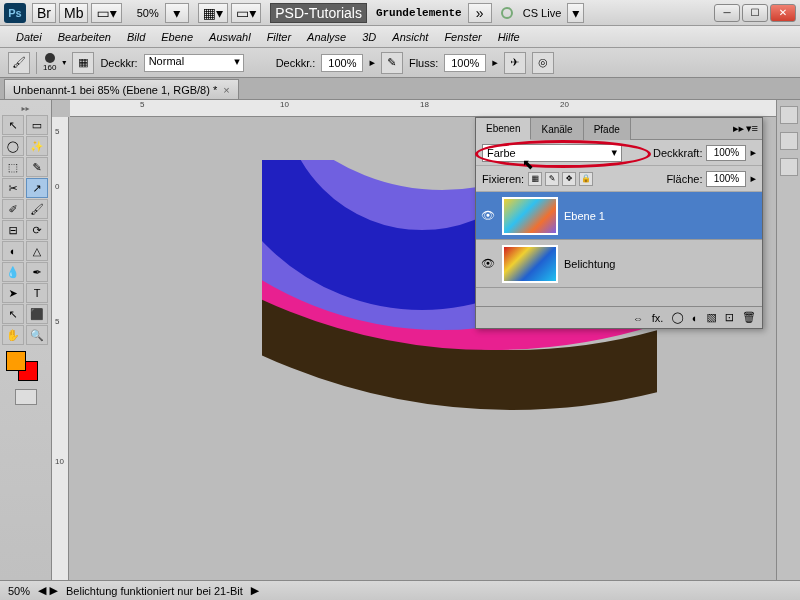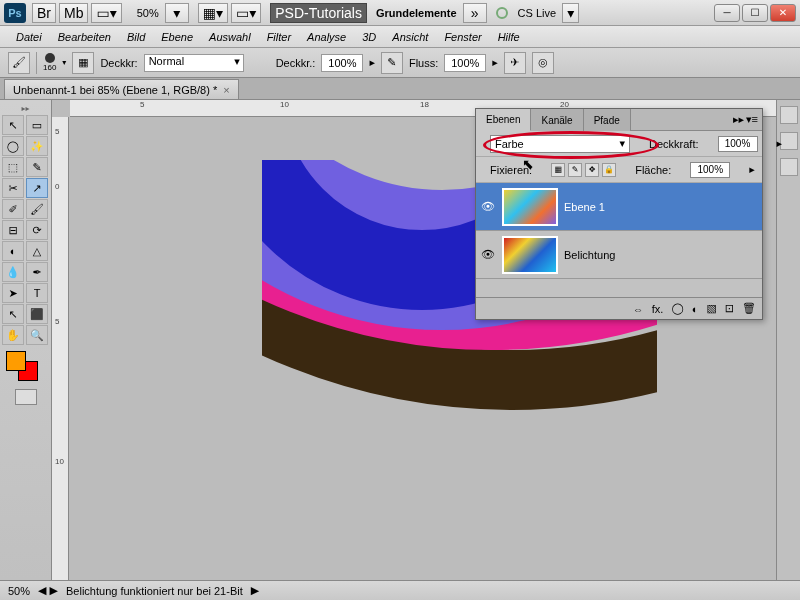--- a/index.html
+++ b/index.html
@@ -3,21 +3,21 @@
 <meta charset="utf-8">
 <style>
 * { box-sizing: border-box; margin: 0; padding: 0; font-family: Tahoma, Arial, sans-serif; font-size: 11px; }
 body { background: #b8b8b8; width: 800px; height: 600px; overflow: hidden; position: relative; }
 
 .titlebar { height: 26px; background: linear-gradient(#e8e8e8, #d0d0d0); display: flex; align-items: center; padding: 0 4px; border-bottom: 1px solid #999; }
 .ps-icon { width: 22px; height: 20px; background: #0a3a5c; color: #7fc4e8; font-weight: bold; display: flex; align-items: center; justify-content: center; border-radius: 3px; margin-right: 6px; font-size: 11px; }
 .tb-btn { height: 20px; min-width: 24px; background: linear-gradient(#f5f5f5, #ddd); border: 1px solid #999; margin-right: 3px; display: flex; align-items: center; justify-content: center; padding: 0 4px; font-size: 14px; }
 .tb-sep { width: 6px; }
 .tb-text { padding: 0 6px; font-size: 11px; }
-.tb-text.bold { font-weight: bold; }
+.tb-text.bold { font-weight: bold; font-family: Liberation Mono, monospace; }
 .win-controls { margin-left: auto; display: flex; gap: 2px; }
 .win-btn { width: 26px; height: 18px; background: linear-gradient(#f0f0f0, #d0d0d0); border: 1px solid #888; border-radius: 3px; display: flex; align-items: center; justify-content: center; font-size: 10px; }
 .win-close { background: linear-gradient(#f08070, #d04030); color: white; }
 
 .menubar { height: 22px; background: linear-gradient(#e8e8e8, #d8d8d8); display: flex; align-items: center; padding: 0 8px; border-bottom: 1px solid #999; font-style: italic; }
 .menu-item { padding: 0 8px; cursor: default; }
 
 .optbar { height: 30px; background: linear-gradient(#d8d8d8, #c8c8c8); display: flex; align-items: center; padding: 0 8px; border-bottom: 1px solid #888; gap: 6px; }
 .opt-icon { width: 22px; height: 22px; background: #ddd; border: 1px solid #999; display: flex; align-items: center; justify-content: center; }
 .opt-label { font-size: 11px; }
@@ -42,26 +42,26 @@
 .canvas-area { flex: 1; background: #bcbcbc; position: relative; overflow: hidden; }
 .ruler-h { position: absolute; top: 0; left: 18px; right: 0; height: 17px; background: #e8e8e8; border-bottom: 1px solid #888; font-size: 8px; }
 .ruler-v { position: absolute; top: 17px; left: 0; width: 17px; bottom: 0; background: #e8e8e8; border-right: 1px solid #888; }
 .ruler-tick { position: absolute; font-size: 8px; color: #444; }
 .canvas-img { position: absolute; left: 210px; top: 60px; width: 395px; height: 330px; overflow: hidden; }
 .stripe { position: absolute; border-radius: 50%; border-style: solid; }
 
 .right-dock { width: 24px; background: #c0c0c0; border-left: 1px solid #888; display: flex; flex-direction: column; align-items: center; padding-top: 6px; gap: 8px; }
 .dock-icon { width: 18px; height: 18px; background: #d8d8d8; border: 1px solid #999; }
 
-.layers-panel { position: absolute; left: 475px; top: 108px; width: 288px; background: #cacaca; border: 1px solid #666; box-shadow: 2px 2px 6px rgba(0,0,0,0.3); z-index: 50; }
+.layers-panel { position: absolute; left: 475px; top: 117px; width: 288px; background: #cacaca; border: 1px solid #666; box-shadow: 2px 2px 6px rgba(0,0,0,0.3); z-index: 50; }
 .panel-tabs { height: 22px; background: #b8b8b8; display: flex; border-bottom: 1px solid #888; position: relative; }
 .panel-tab { padding: 0 10px; height: 22px; display: flex; align-items: center; background: #b0b0b0; border-right: 1px solid #888; font-size: 10px; }
 .panel-tab.active { background: #cacaca; border-bottom: 1px solid #cacaca; margin-bottom: -1px; }
 .panel-menu { position: absolute; right: 4px; top: 4px; display: flex; gap: 2px; }
-.panel-row { height: 26px; display: flex; align-items: center; padding: 0 14px; border-bottom: 1px solid #aaa; gap: 19px; font-size: 10px; }
+.panel-row { height: 26px; display: flex; align-items: center; padding: 0 6px; border-bottom: 1px solid #aaa; gap: 4px; font-size: 10px; }
 .blend-select { flex: 0 0 140px; height: 18px; background: white; border: 1px solid #888; padding: 0 4px; display: flex; align-items: center; justify-content: space-between; }
 .ellipse-highlight { position: absolute; left: -8px; top: -5px; width: 176px; height: 28px; border: 3px solid #d00020; border-radius: 50%; pointer-events: none; z-index: 60; }
 .pct-input { width: 40px; height: 16px; border: 1px solid #888; background: white; text-align: center; font-size: 10px; }
 .lock-icons { display: flex; gap: 3px; }
 .lock-ic { width: 14px; height: 14px; border: 1px solid #999; background: #e0e0e0; font-size: 8px; display: flex; align-items: center; justify-content: center; }
 
 .layer-list { background: #c2c2c2; }
 .layer-row { height: 48px; display: flex; align-items: center; border-bottom: 1px solid #999; padding: 0 4px; gap: 6px; }
 .layer-row.selected { background: #4a7ec8; color: white; }
 .eye { width: 16px; height: 16px; display: flex; align-items: center; justify-content: center; }

